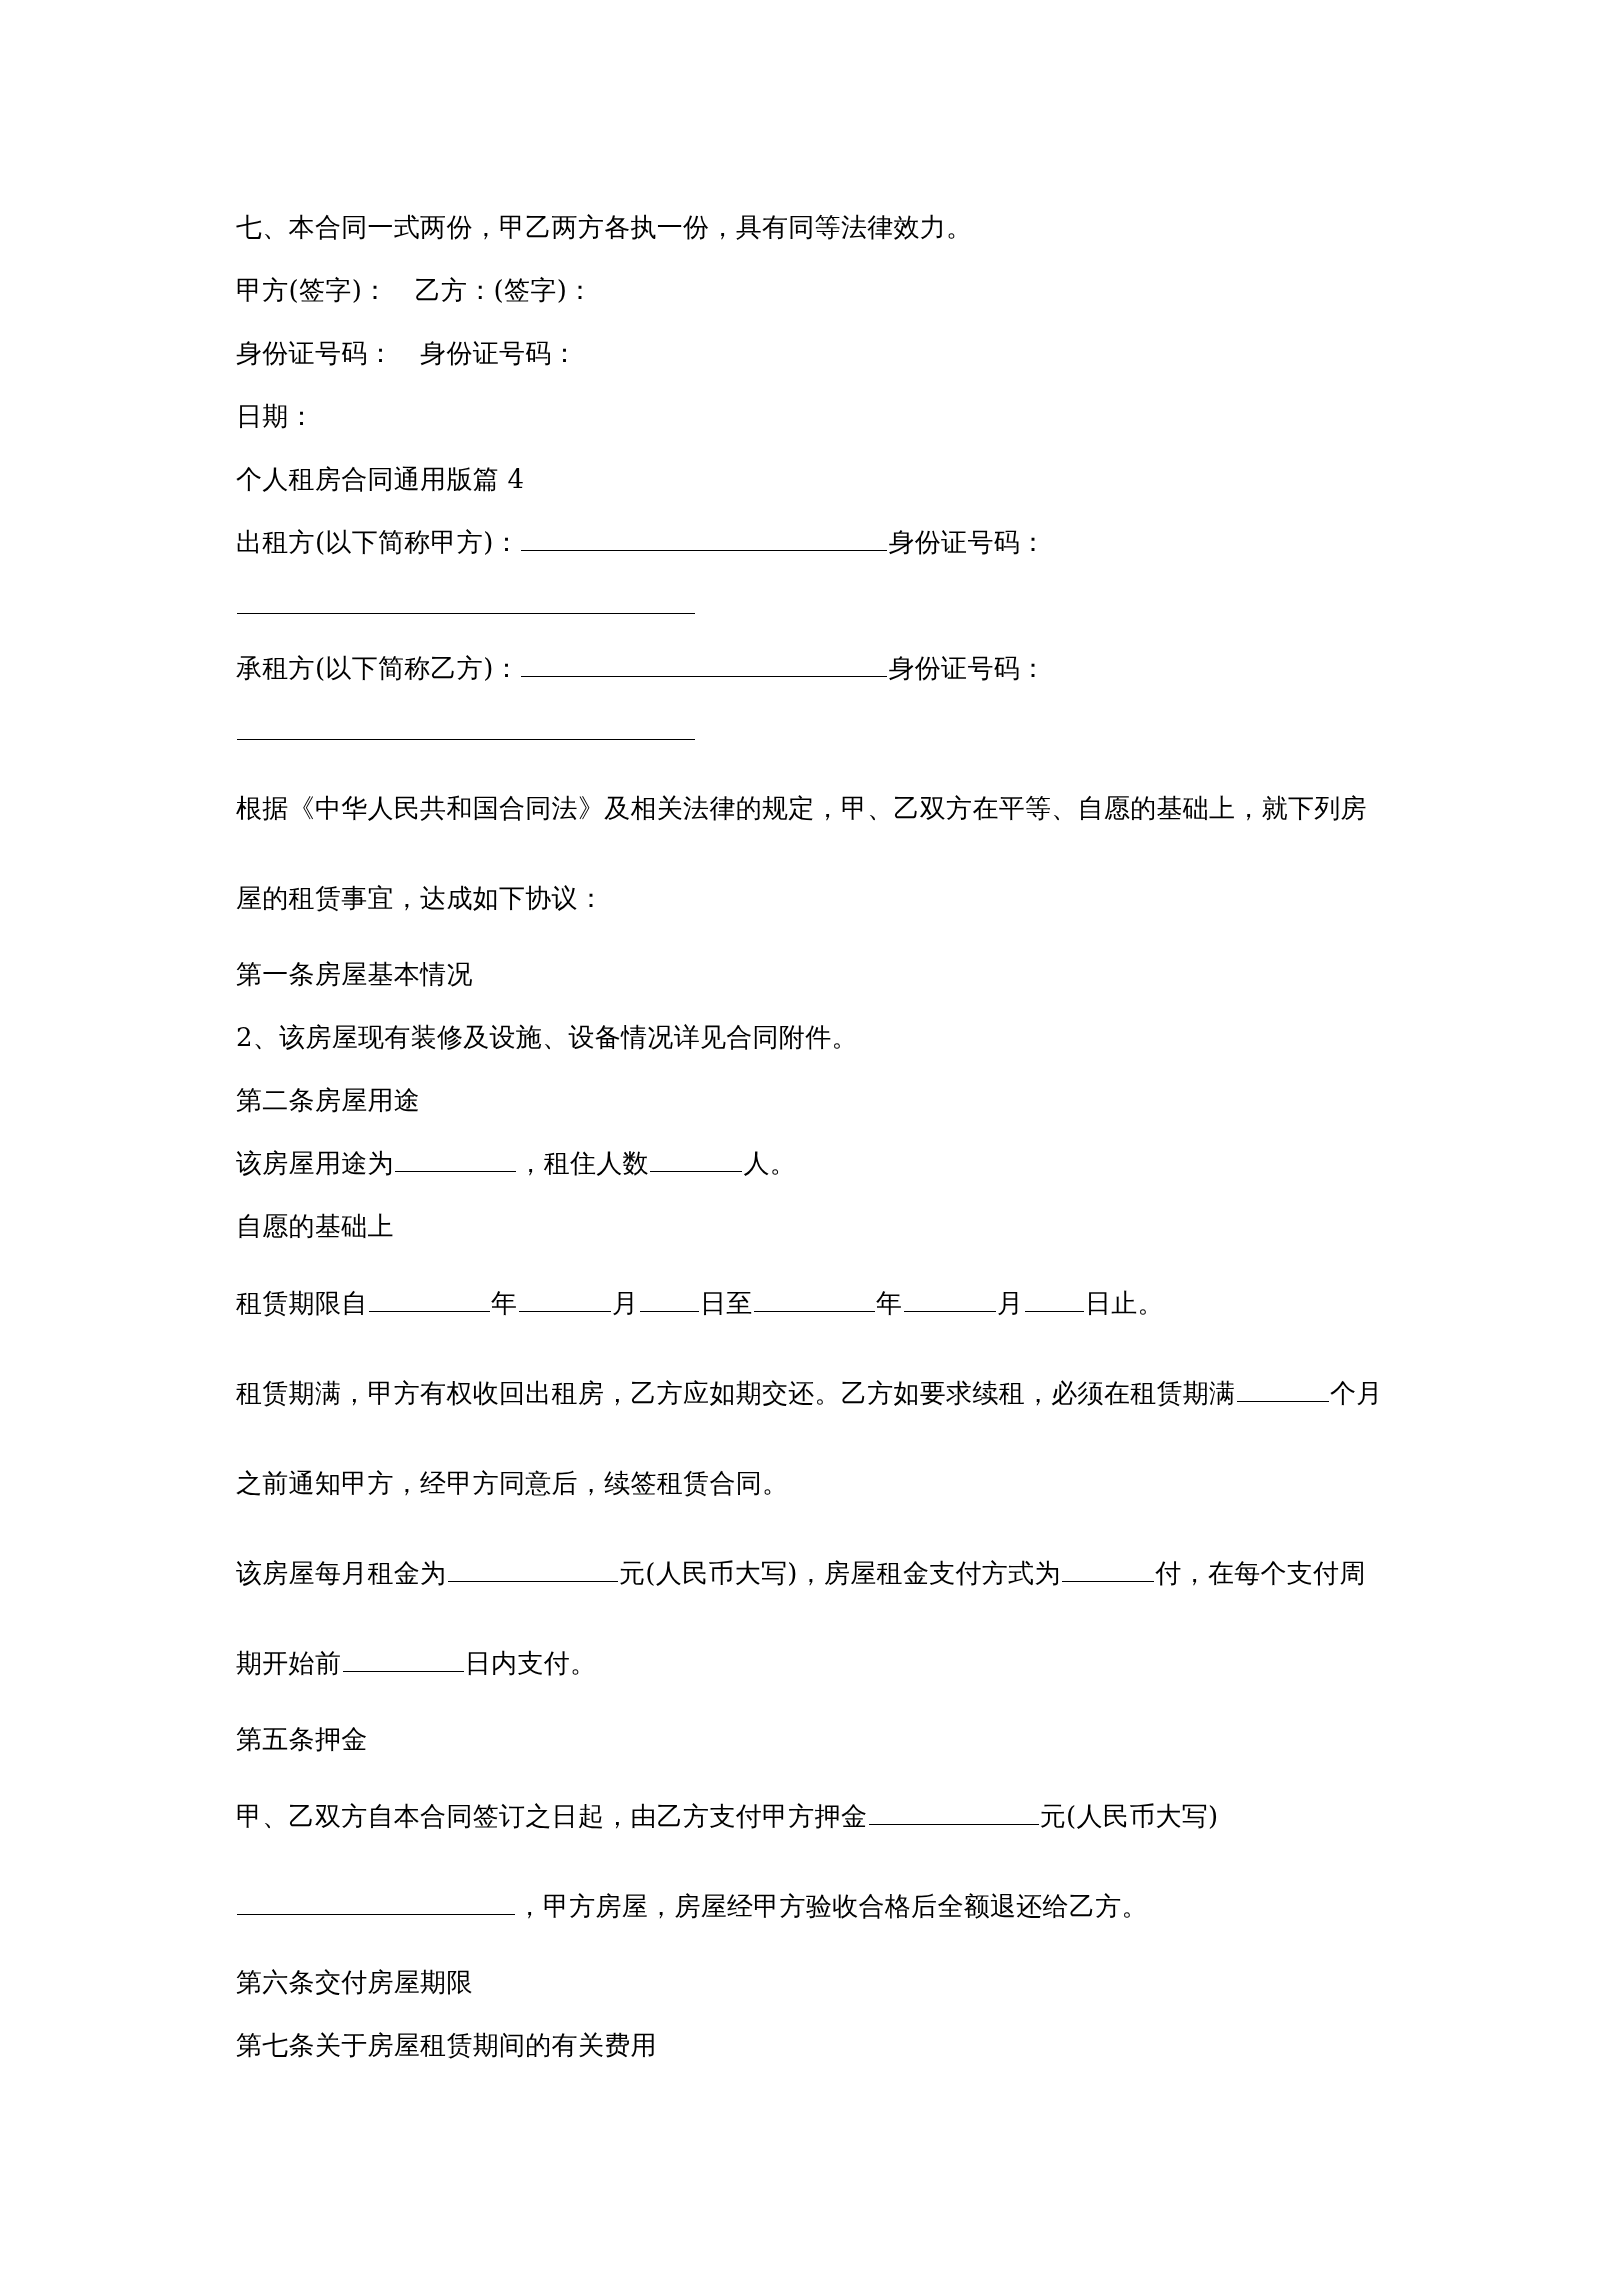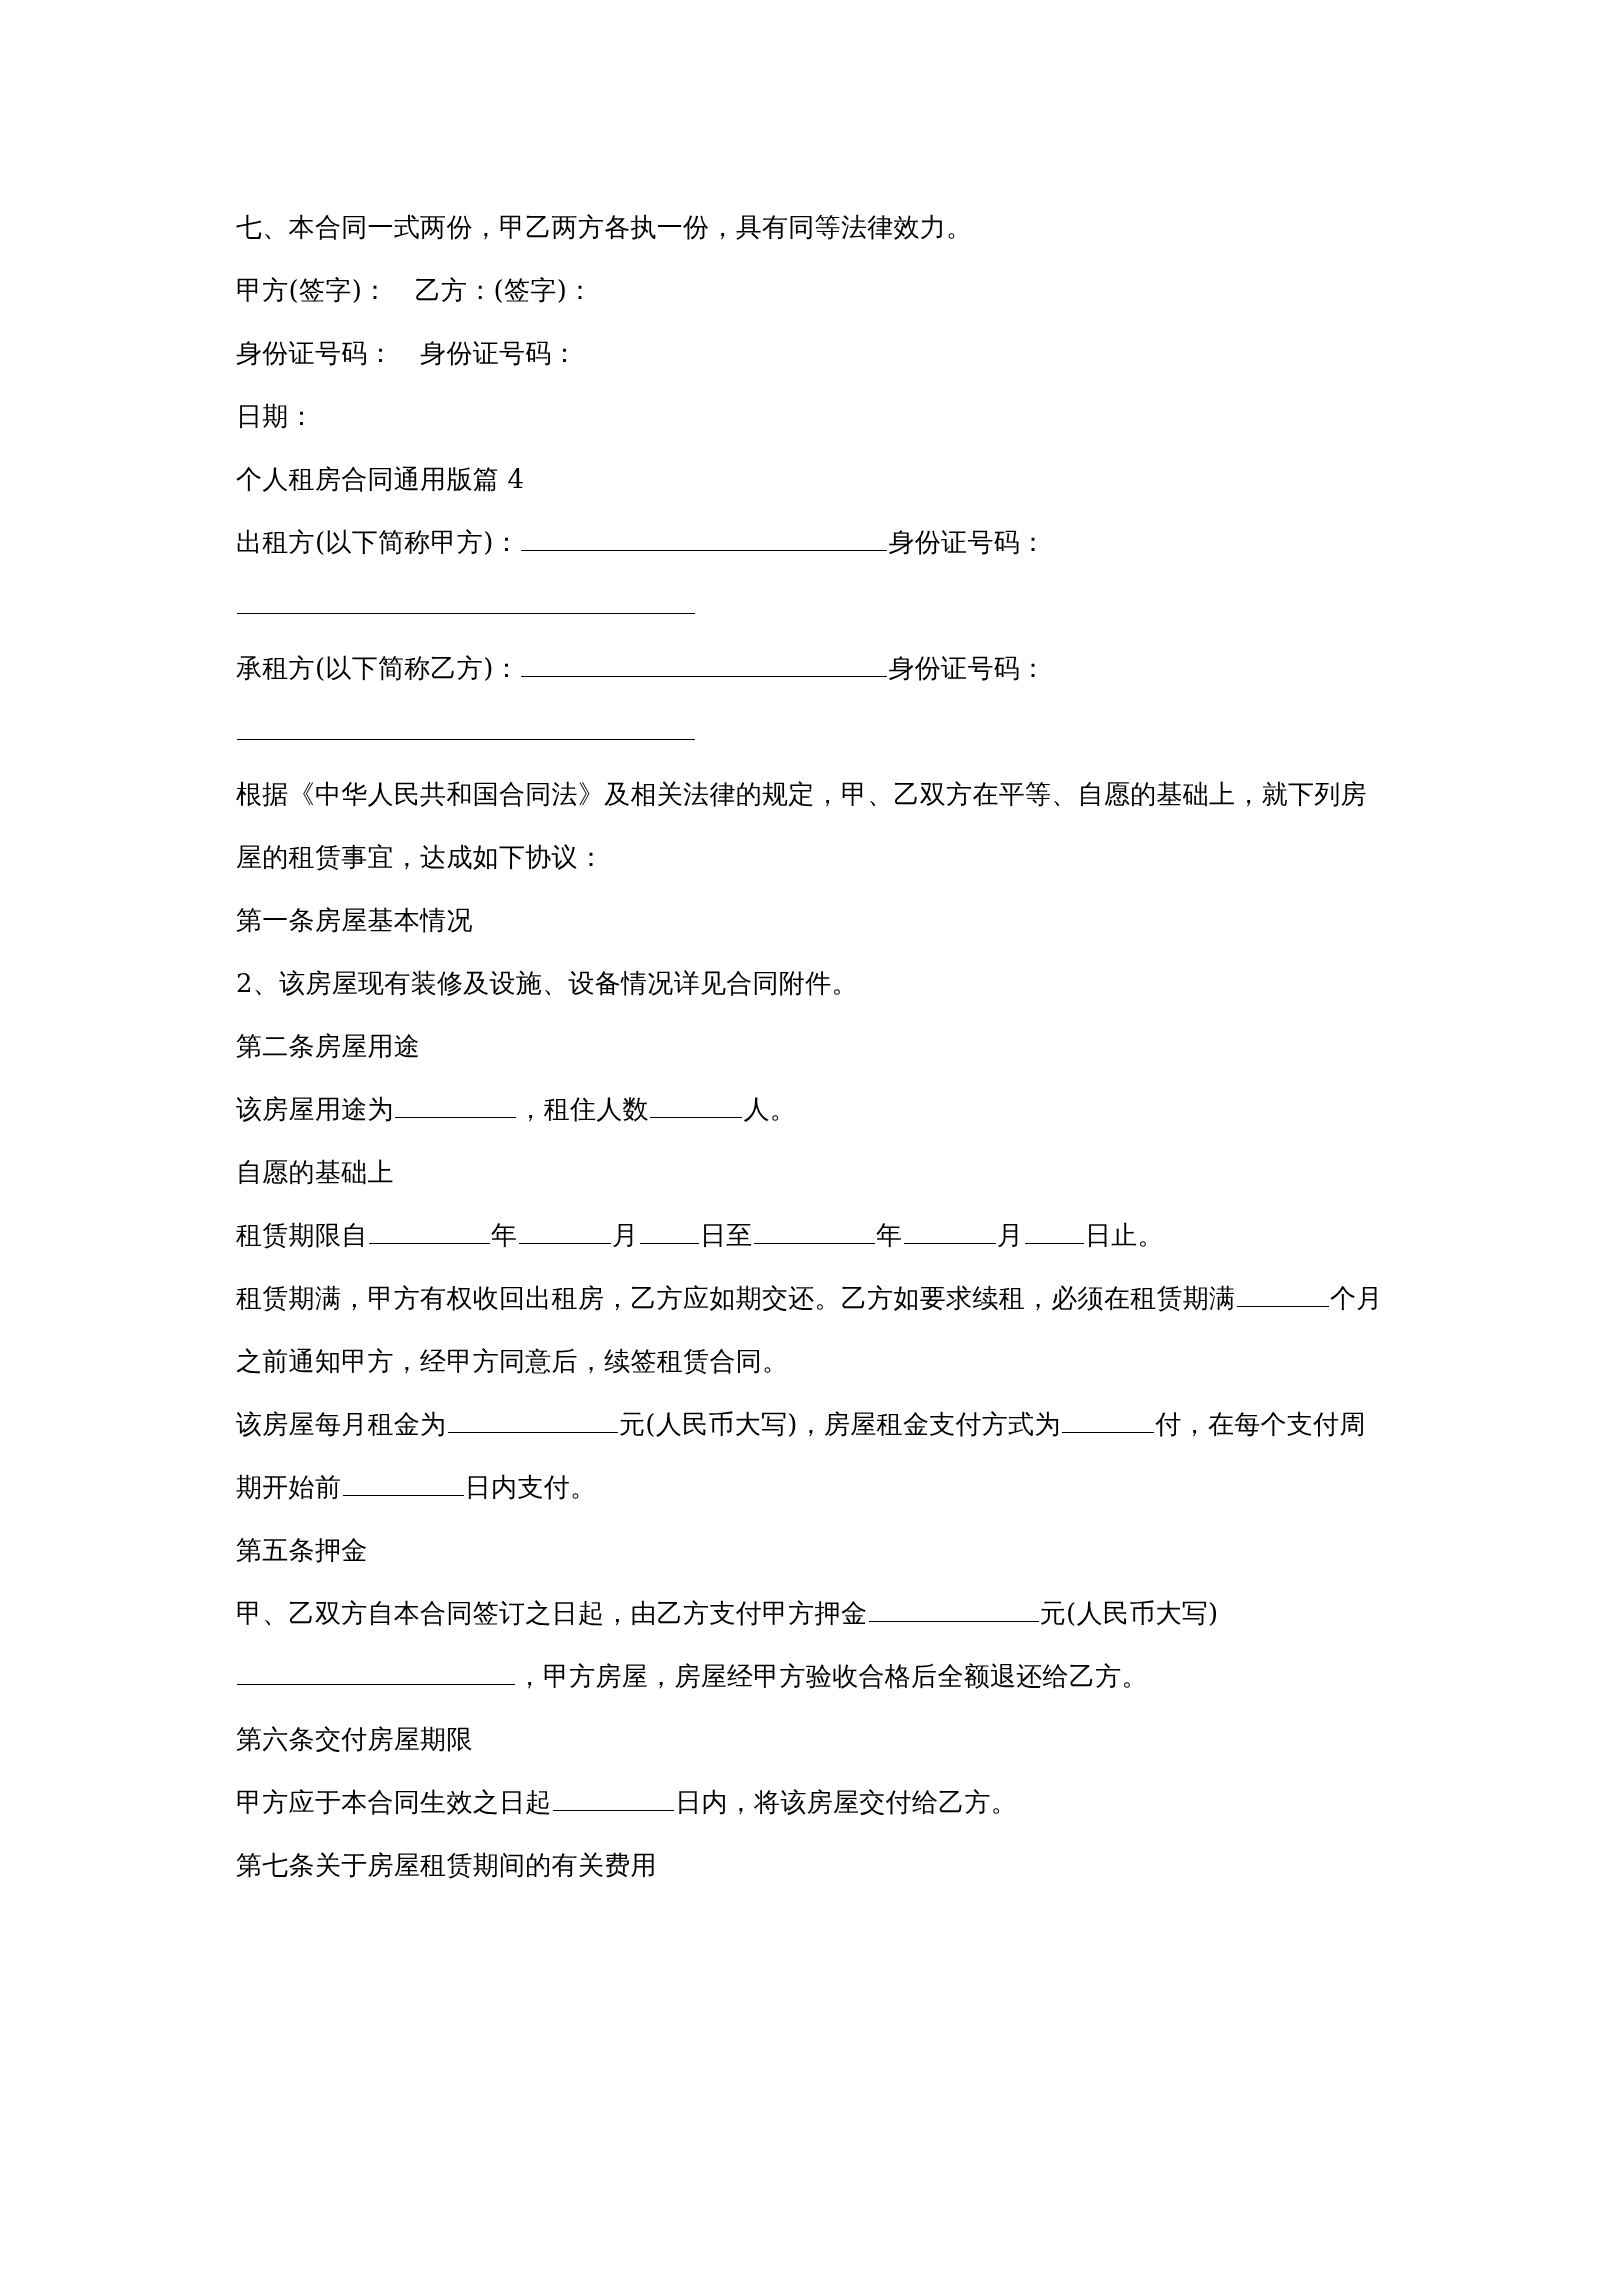--- a/index.html
+++ b/index.html
@@ -28,21 +28,21 @@
   p.line {
     margin: 0 0 0 0;
     padding: 0;
     font-size: 26px;
     line-height: 63px;
     letter-spacing: 0.3px;
     white-space: normal;
     word-break: break-all;
   }
   p.wrap {
-    line-height: 63px;
+    line-height: 90px;
   }
   .blank {
     display: inline-block;
     border-bottom: 1.3px solid #000;
     vertical-align: baseline;
     height: 26px;
     margin: 0 1.3px;
   }
   .b-xs  { width: 59px; }
   .b-sm  { width: 92px; }
@@ -129,23 +129,20 @@
     </p>
 
     <p class="line wrap">
       <span>甲、乙双方自本合同签订之日起，由乙方支付甲方押金</span><span class="blank b-lg"></span><span>元(人民币大写)</span><span class="blank b-xxl"></span><span>，甲方房屋，房屋经甲方验收合格后全额退还给乙方。</span>
     </p>
 
     <p class="line">
       <span>第六条交付房屋期限</span>
     </p>
 
-    <p class="line">
-      <span>甲方应于本合同生效之日起</span><span class="blank b-md"></span><span>日内，将该房屋交付给乙方。</span>
-    </p>
 
     <p class="line">
       <span>第七条关于房屋租赁期间的有关费用</span>
     </p>
 
   </div>
 </div>
 
 
 </body></html>

